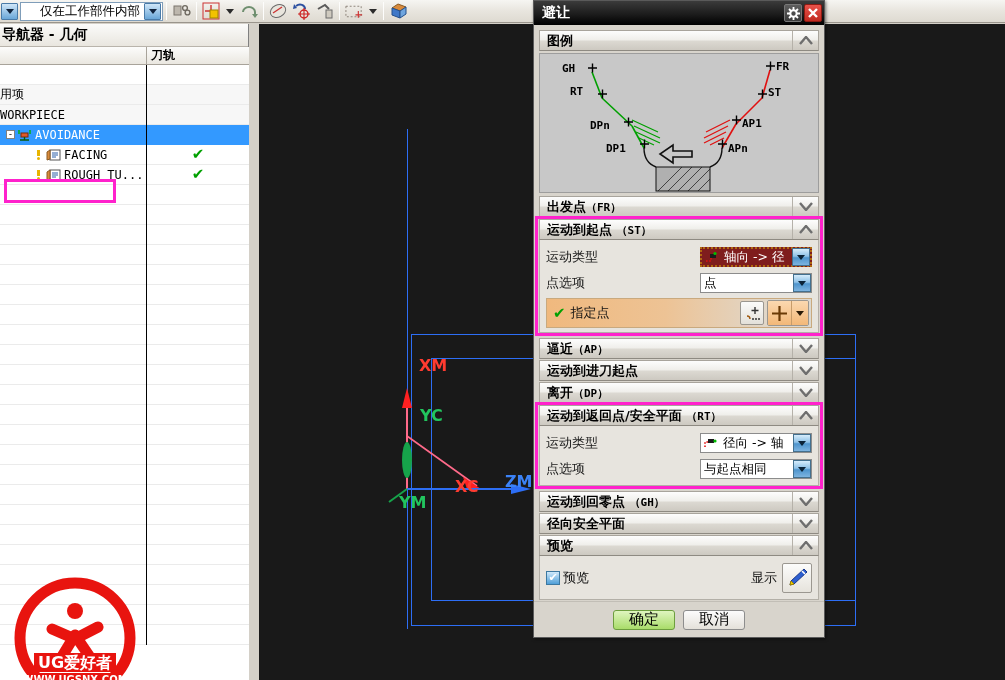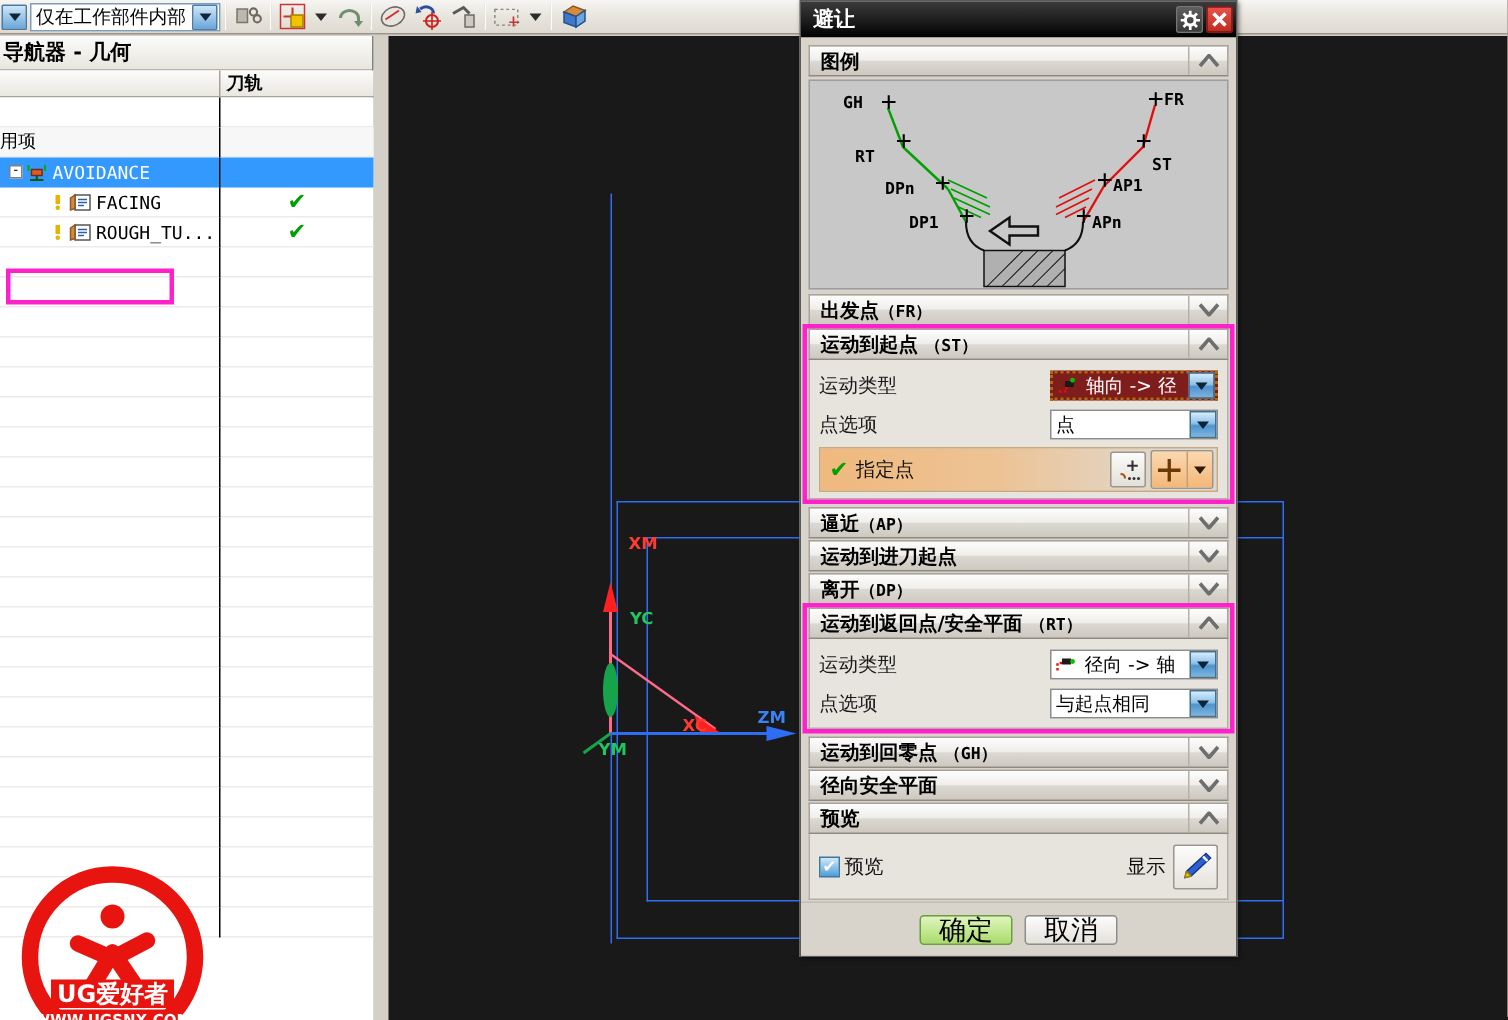--- a/index.html
+++ b/index.html
@@ -32,21 +32,21 @@
     background: linear-gradient(to bottom,#cfe6f8,#6aa7d8);
     border: 1px solid #4a7ba8; border-radius: 1px;
     display:flex;align-items:center;justify-content:center;
   }
   .combo-arrow i {
     width: 0;height: 0;border-left: 4px solid transparent;
     border-right: 4px solid transparent;border-top: 5px solid #10233c;display:block;
   }
   #filter-combo {
     height: 19px; border: 1px solid #7f9db9; background: #fff;
-    display: flex; align-items: center; margin-left: 2px;
+    display: flex; align-items: center; margin-left: 2px; padding-left: 16px;
   }
   #filter-combo .txt { padding: 0 3px; font-size: 12.5px; color:#000; white-space:nowrap;
     font-family:"DejaVu Sans","Liberation Sans",sans-serif; }
 
   
   #navigator {
     position: absolute; left: 0; top: 24px; width: 249px; height: 656px;
     background: #fff; border-right: 1px solid #808080;
   }
   #nav-title {
@@ -94,21 +94,21 @@
   }
   
   #logo { position:absolute; left:12px; top:553px; width:126px; height:122px; }
 
   
   #viewport {
     position:absolute; left:259px; top:24px; width:746px; height:656px;
     background:#191919; overflow:hidden;
   }
   .wire { position:absolute; background:#2d6ef5; }
-  .axis-lbl { position:absolute; font-family:"DejaVu Sans",sans-serif; font-size:11px; font-weight:bold;}
+  .axis-lbl { position:absolute; font-family:"DejaVu Sans",sans-serif; font-size:16px; font-weight:bold;}
 
   
   #dialog {
     position:absolute; left:533px; top:0px; width:292px; height:638px;
     background:#d8d4cc;
     border:1px solid #5a5a5a;
     box-shadow: 1px 1px 3px rgba(0,0,0,.5);
   }
   #dlg-title {
     height:24px; background: linear-gradient(to bottom,#3b3b3b 0%,#1c1c1c 55%,#000 100%);
@@ -202,21 +202,21 @@
   .prev-panel .sp{flex:1;}
   .showbtn{width:30px;height:30px;background:linear-gradient(to bottom,#fcfcfb,#e6e3dc);
     border:1px solid #9b9790;border-radius:2px;display:flex;align-items:center;justify-content:center;}
 
   #dlg-footer{
     position:absolute;left:0;bottom:0;width:290px;height:36px;
     background:#d8d4cc;display:flex;align-items:center;justify-content:center;gap:8px;
     border-top:1px solid #c2beb6;
   }
   .fbtn{height:20px;min-width:62px;padding:0 12px;display:flex;align-items:center;
-    justify-content:center;font-size:18px;font-family:"DejaVu Sans",sans-serif;
+    justify-content:center;font-size:15px;font-family:"DejaVu Sans",sans-serif;
     border:1px solid #8d8d8d;border-radius:3px;color:#000;}
   .fbtn.ok{background:linear-gradient(to bottom,#dff5bf,#a9dc6a);border-color:#6d9e3e;}
   .fbtn.cancel{background:linear-gradient(to bottom,#fcfcfc,#e4e1da);}
 </style>
 </head>
 <body>
 
 <div id="root">
 
   <div id="toolbar">
@@ -313,20 +313,26 @@
       </div>
 
       <div class="tree-row alt">
         <div class="namecell">
           <span class="tree-label">用项</span>
         </div>
           <div class="trackcell"></div>
       </div>
 
 
+      <div class="tree-row alt">
+        <div class="namecell">
+          <span class="tree-label">WORKPIECE</span>
+        </div>
+          <div class="trackcell"></div>
+      </div>
 
 
       <div class="tree-row sel" style="background:#ffffff">
         <div class="namecell" style="padding-left:6px;background:#3399ff">
           <span class="tgl">-</span>
           <span class="nodeicon">
             <svg width="15" height="13" viewBox="0 0 15 13">
                 <path d="M2 2v4M13 2v4" stroke="#00b000" stroke-width="1.4"></path>
                 <rect x="4" y="5" width="7" height="4" fill="#e05a2b" stroke="#7a2a08"></rect>
                 <path d="M7.5 9v3M3 12h9" stroke="#0a5a0a" stroke-width="1.4"></path>
@@ -583,25 +589,25 @@
           </g>
 
           <path d="M152 97 L133 97 L133 91 L120 100 L133 109 L133 103 L152 103 z" fill="none" stroke="#111" stroke-width="1.6"></path>
 
           <rect x="116" y="113" width="54" height="24" fill="#b0b0b0" stroke="#111"></rect>
           <g stroke="#111" stroke-width="0.7">
             <path d="M118 137 L142 113 M128 137 L152 113 M138 137 L162 113 M148 137 L170 115 M158 137 L170 125"></path>
           </g>
         </svg>
         <span class="lg-txt" style="left:22px;top:8px;color:#000">GH</span>
-        <span class="lg-txt" style="left:30px;top:44px;color:#000">RT</span>
+        <span class="lg-txt" style="left:30px;top:31px;color:#000">RT</span>
         <span class="lg-txt" style="left:50px;top:65px;color:#000">DPn</span>
         <span class="lg-txt" style="left:66px;top:88px;color:#000">DP1</span>
         <span class="lg-txt" style="left:236px;top:6px;color:#000">FR</span>
-        <span class="lg-txt" style="left:228px;top:49px;color:#000">ST</span>
+        <span class="lg-txt" style="left:228px;top:32px;color:#000">ST</span>
         <span class="lg-txt" style="left:202px;top:63px;color:#000">AP1</span>
         <span class="lg-txt" style="left:188px;top:88px;color:#000">APn</span>
       </div>
 
       <div class="sec-head" style="margin-top:3px;">
         <span class="lbl"><span>出发点</span><span class="sub">（FR）</span></span>
         <span class="chev">
           <svg width="14" height="9" viewBox="0 0 14 9">
               <path d="M1 1 L7 8 L13 1" fill="none" stroke="#6e6e6e" stroke-width="2.4"></path>
             </svg>

